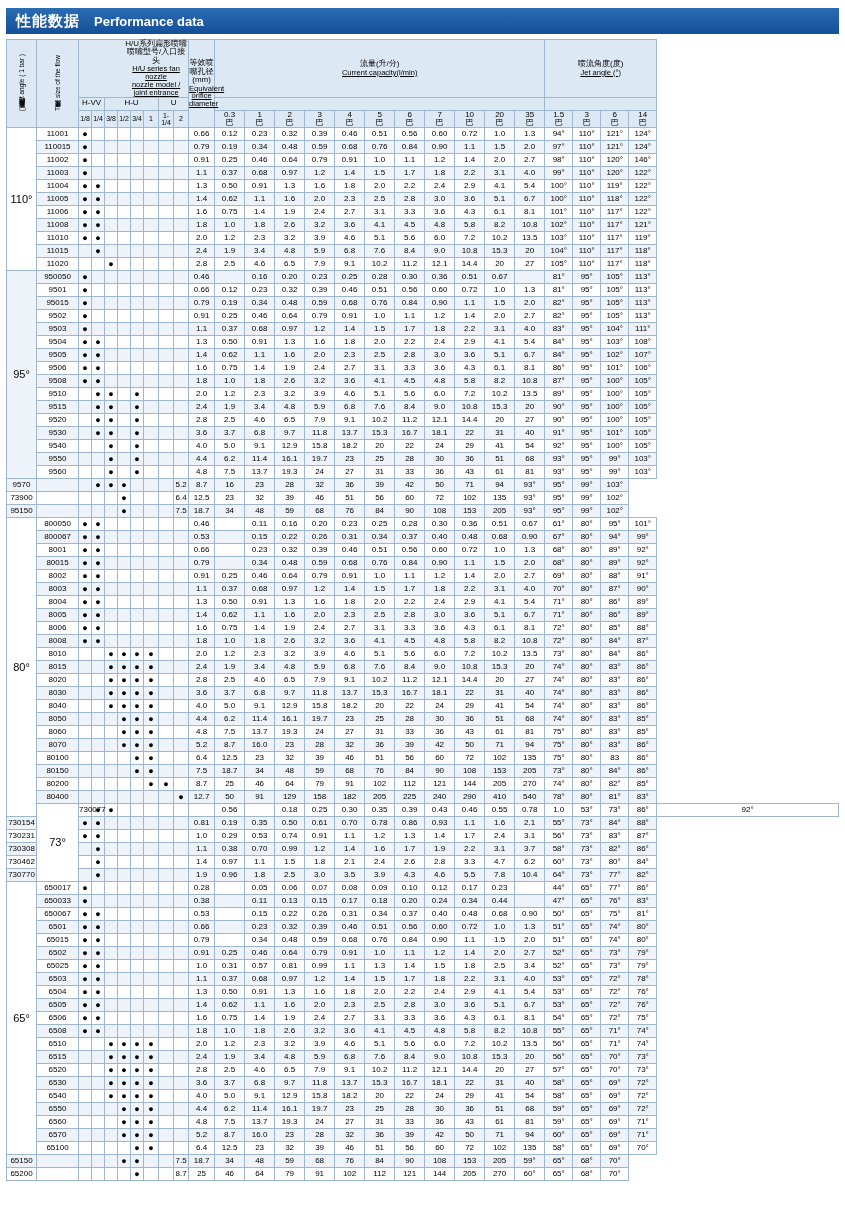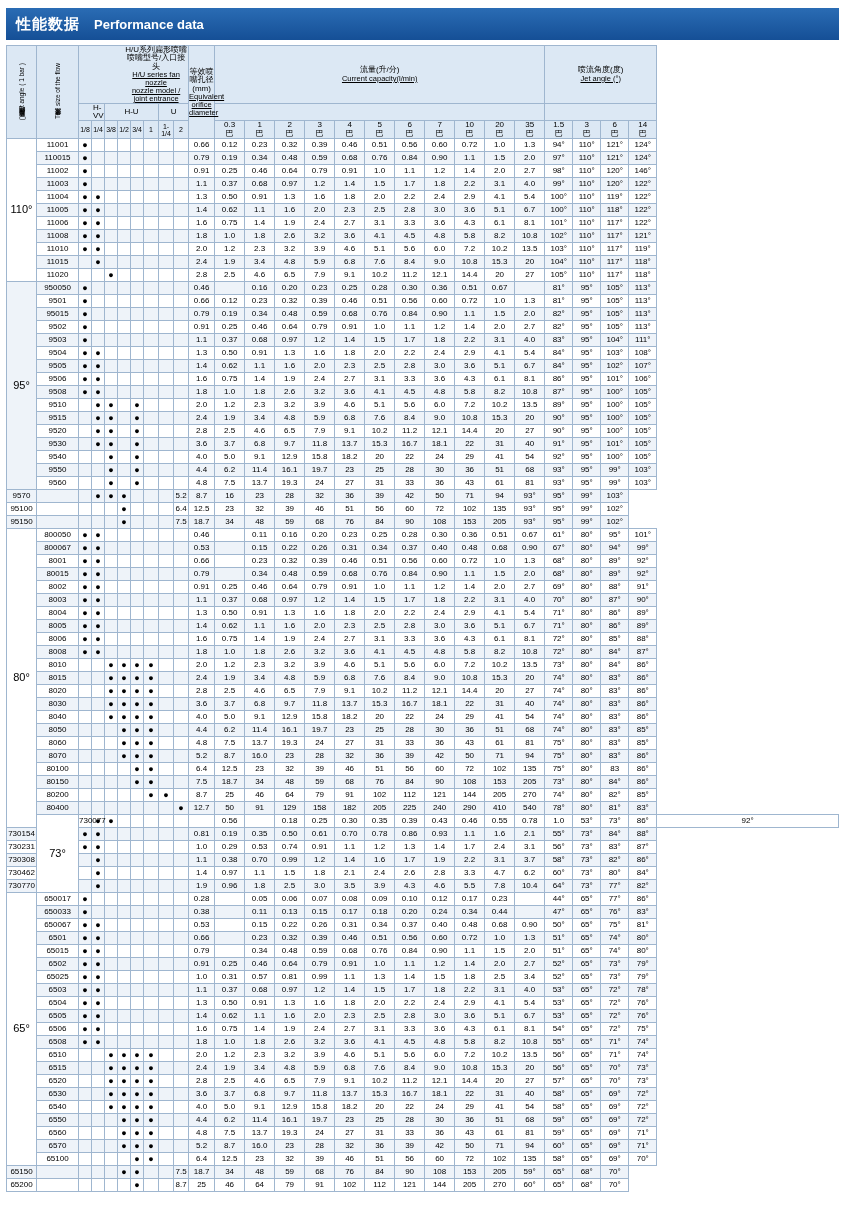--- a/index.html
+++ b/index.html
@@ -11,21 +11,21 @@
     color: #000;
     -webkit-font-smoothing: none;
   }
   .page { width:845px; padding: 8px 6px 10px 6px; }
 
   
   .header {
     background: #1f5fa9;
     background: linear-gradient(#2a6cb4, #154f96);
     color: #fff;
-    height: 32px;
+    height: 26px;
     display: flex;
     align-items: center;
     padding-left: 10px;
     margin-bottom: 5px;
   }
   .header .cn { font-size: 15px; font-weight: bold; letter-spacing: 1px; }
   .header .en { font-size: 13px; font-weight: bold; margin-left: 14px; }
 
   
   table.perf {
@@ -150,21 +150,21 @@
         <td colspan="11">
           <span class="cnline">流量(升/分)</span>
           <span class="enline">Current capacity(l/min)</span>
         </td>
         <td colspan="4">
           <span class="cnline">喷流角度(度)</span>
           <span class="enline">Jet angle (°)</span>
         </td>
       </tr>
       <tr>
-        <td colspan="2" style="text-align:left;padding-left:14px">H-VV</td>
+        <td colspan="2" style="text-align:left;padding-left:3px">H-VV</td>
         <td colspan="4">H-U</td>
         <td colspan="2">U</td>
         <td colspan="11"></td>
         <td colspan="4"></td>
       </tr>
       <tr id="head-units">
           <td class="sm">1/8</td>
           <td class="sm">1/4</td>
           <td class="sm">3/8</td>
           <td class="sm">1/2</td>
@@ -987,21 +987,21 @@
           <td class="val">42</td>
           <td class="val">50</td>
           <td class="val">71</td>
           <td class="val">94</td>
           <td class="val">93°</td>
           <td class="val">95°</td>
           <td class="val">99°</td>
           <td class="val">103°</td>
         </tr>
         <tr>
-          <td class="model">95100</td>
+          <td class="model">73900</td>
           <td class="dot"></td>
           <td class="dot"></td>
           <td class="dot"></td>
           <td class="dot"></td>
           <td class="dot">●</td>
           <td class="dot"></td>
           <td class="dot"></td>
           <td class="dot"></td>
           <td class="val">6.4</td>
           <td class="val">12.5</td>

